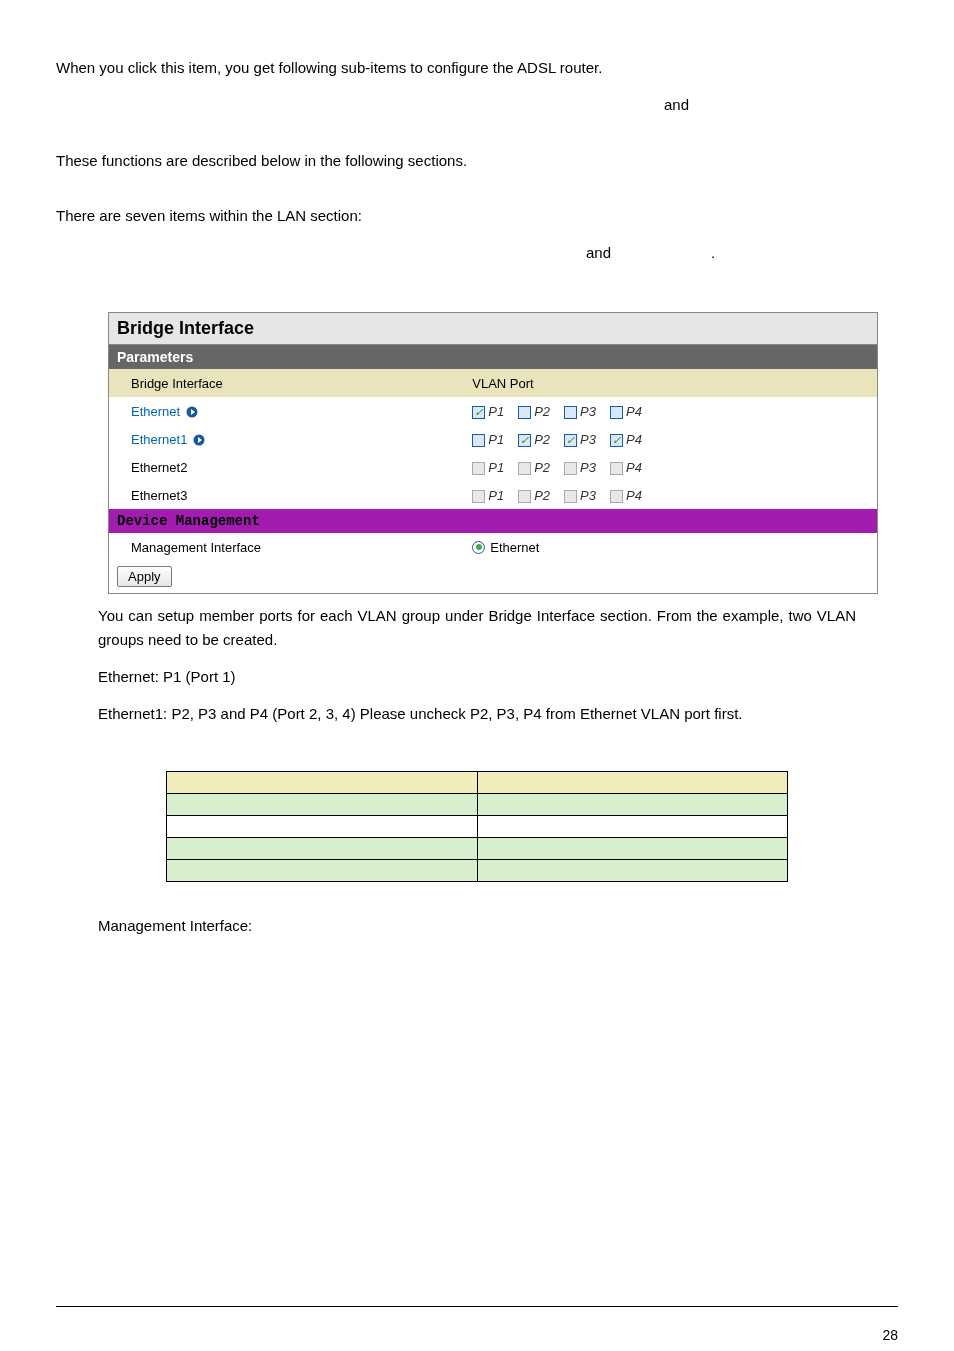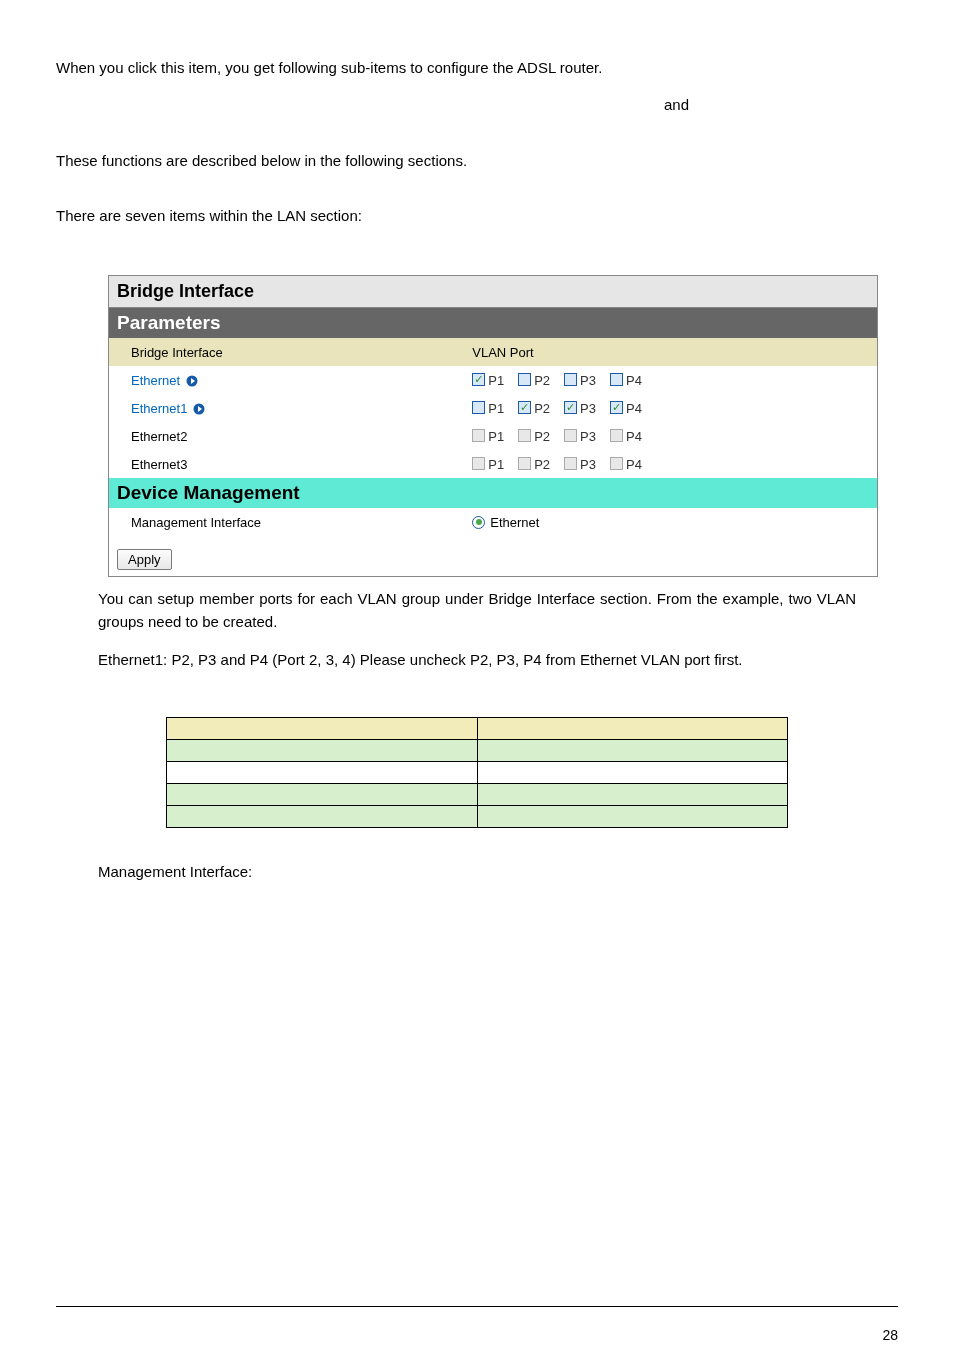--- a/index.html
+++ b/index.html
@@ -9,36 +9,36 @@
   .body-text.justify { text-align: justify; }
   .gap { height: 18px; }
   .gap-lg { height: 34px; }
   .inline-and-1 { display:inline-block; margin-left: 608px; }
   .inline-and-2 { display:inline-block; margin-left: 530px; }
   .inline-dot { display:inline-block; margin-left: 100px; }
   
   .panel-wrap { margin: 0 20px 10px 20px; padding-left: 32px; }
   .panel { border: 1px solid #888; width: 100%; font-size: 13px; }
   .panel-title { background: #e6e6e6; font-weight: bold; font-size: 18px; padding: 5px 8px; border-bottom: 1px solid #888; }
-  .panel-sub { background: #666; color: #fff; font-weight: bold; font-size: 19px; padding: 4px 8px; }
+  .panel-sub { background: #666; color: #fff; font-weight: bold; font-size: 14px; padding: 4px 8px; }
   .row { display: flex; align-items: center; min-height: 28px; }
   .row .c1 { width: 46%; padding: 4px 10px 4px 22px; }
   .row .c2 { width: 54%; padding: 4px 10px; display:flex; align-items:center; gap: 2px; flex-wrap: wrap;}
   .hdr-row { background: #e9e4bb; }
   .link { color: #0066bb; }
   .arrow-icon { display:inline-block; width:12px; height:12px; vertical-align: middle; margin-left:2px; }
-  .cb { display:inline-flex; align-items:flex-start; margin-right: 12px; font-size: 13px; color:#333;}
+  .cb { display:inline-flex; align-items:flex-end; margin-right: 12px; font-size: 13px; color:#333;font-style:italic;}
   .cb .box { width:13px; height:13px; border:1px solid #1a5aa8; background:#d9e8f7; margin-right:3px; display:inline-flex; align-items:center; justify-content:center; }
   .cb .box.disabled { border-color:#aaa; background:#e8e8e8; }
   .cb .box.checked::after { content:"✓"; font-size:11px; color:#2a8b2a; line-height:1; }
   .radio { display:inline-flex; align-items:center; }
   .radio .r { width:13px; height:13px; border:1px solid #1a5aa8; border-radius:50%; margin-right:5px; display:inline-flex; align-items:center; justify-content:center; }
   .radio .r.checked::after { content:""; width:6px; height:6px; background:#4aa84a; border-radius:50%; display:block; }
   .apply-row { padding: 5px 8px 6px 8px; }
-  .btn { display:inline-block; font-size:13px; padding:2px 10px; border:1px solid #7a7a7a; background: linear-gradient(#fdfdfd,#e7e7e7); border-radius:2px;margin-top:8px; }
+  .btn { display:inline-block; font-size:13px; padding:2px 10px; border:1px solid #7a7a7a; background: linear-gradient(#fdfdfd,#e7e7e7); border-radius:2px; }
   
   .indent { margin-left: 42px; margin-right: 42px; }
   
   .mini-table-wrap { margin: 14px 110px 14px 110px; }
   .mini-table { width:100%; border-collapse: collapse; font-size: 13px; }
   .mini-table td { border:1px solid #000; height:22px; padding: 2px 6px; }
   .mini-table tr.h td { background:#f1ecb9; }
   .mini-table tr.g td { background:#d8efce; }
   .mini-table tr.w td { background:#ffffff; }
   
@@ -57,20 +57,23 @@
   </div>
 
   <div class="gap"></div>
 
   <div class="body-text">These functions are described below in the following sections.</div>
 
   <div class="gap"></div>
 
   <div class="body-text">
     <span>There are seven items within the LAN section:</span>
+  </div>
+  <div class="body-text">
+    <span class="inline-and-2">and</span><span class="inline-dot">.</span>
   </div>
 
   <div class="gap-lg"></div>
 
   <div class="panel-wrap">
     <div class="panel">
       <div class="panel-title">Bridge Interface</div>
       <div class="panel-sub">Parameters</div>
       <div class="row hdr-row">
         <div class="c1">Bridge Interface</div>
@@ -174,37 +177,38 @@
               <span class="box disabled"></span>
               <span>P3</span>
             </span>
           <span class="cb">
               <span class="box disabled"></span>
               <span>P4</span>
             </span>
         </div>
       </div>
 
-      <div class="panel-sub" style="background:#5eead4; color:#000;">Device Management</div>
+      <div class="panel-sub" style="background:#a21caf; color:#000;font-family:Liberation Mono, monospace;">Device Management</div>
       <div class="row">
         <div class="c1"><span>Management Interface</span></div>
         <div class="c2">
           <span class="radio">
             <span class="r checked"></span>
             <span>Ethernet</span>
           </span>
         </div>
       </div>
       <div class="apply-row">
         <span class="btn">Apply</span>
       </div>
     </div>
   </div>
 
   <div class="body-text indent justify">You can setup member ports for each VLAN group under Bridge Interface section. From the example, two VLAN groups need to be created.</div>
+  <div class="body-text indent">Ethernet: P1 (Port 1)</div>
   <div class="body-text indent">Ethernet1: P2, P3 and P4 (Port 2, 3, 4) Please uncheck P2, P3, P4 from Ethernet VLAN port first.</div>
 
   <div class="gap"></div>
 
   <div class="mini-table-wrap">
     <table class="mini-table">
       <tbody>
           <tr class="h">
             <td></td>
             <td></td>

